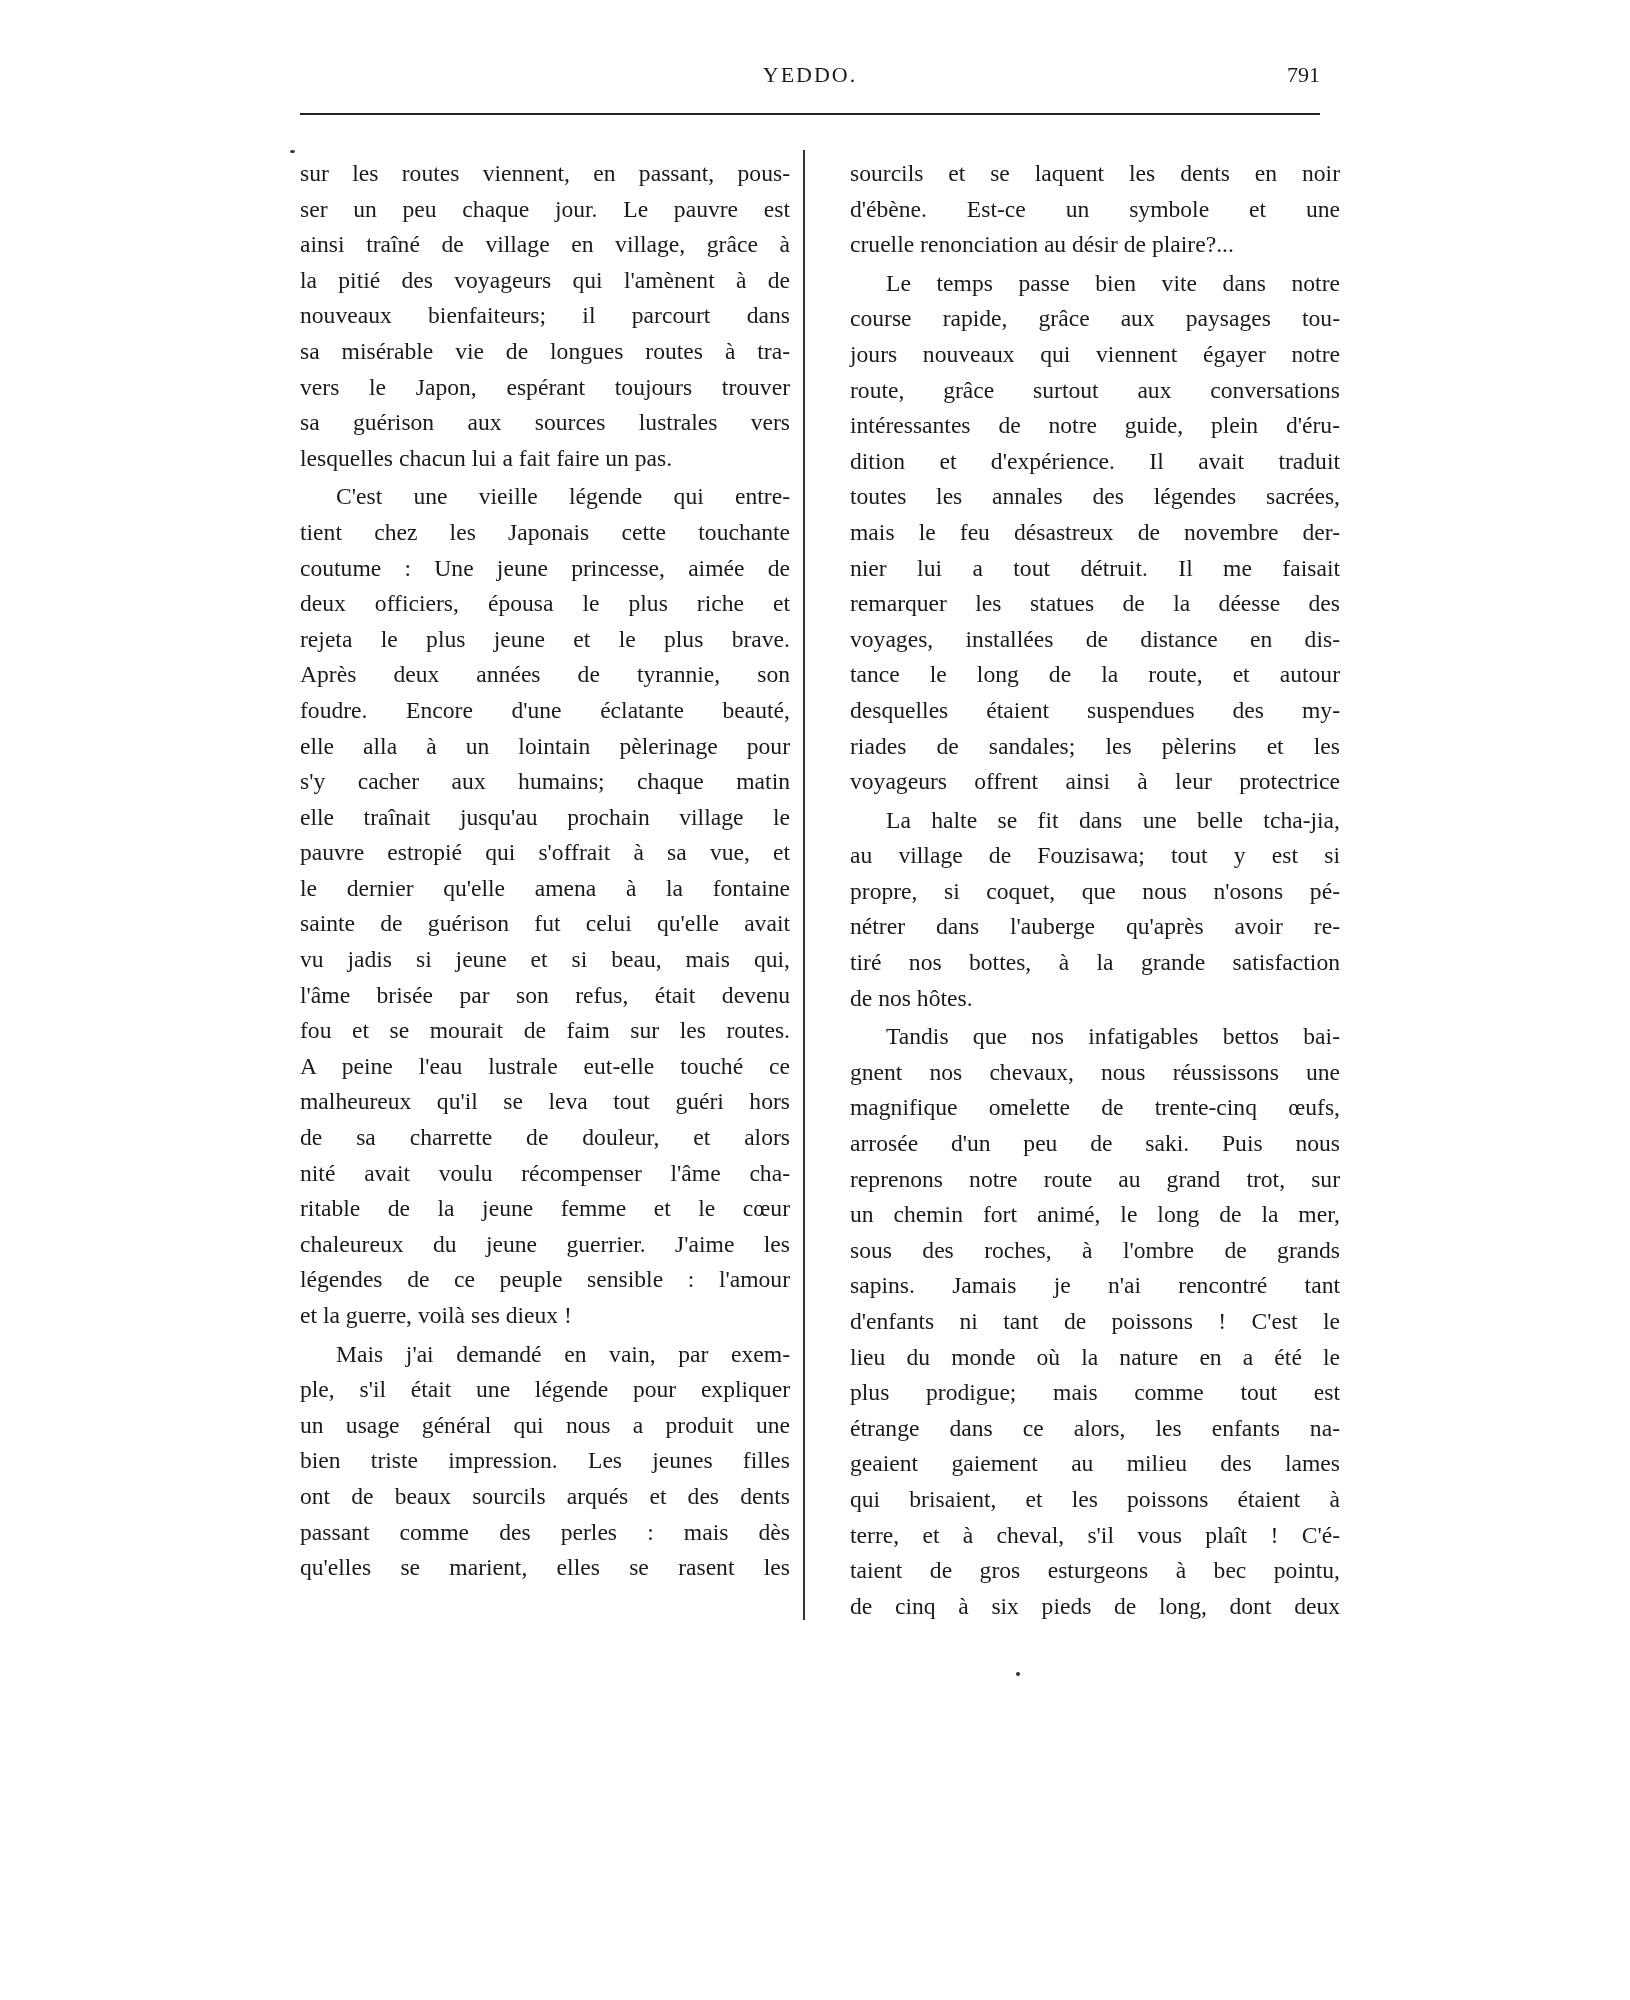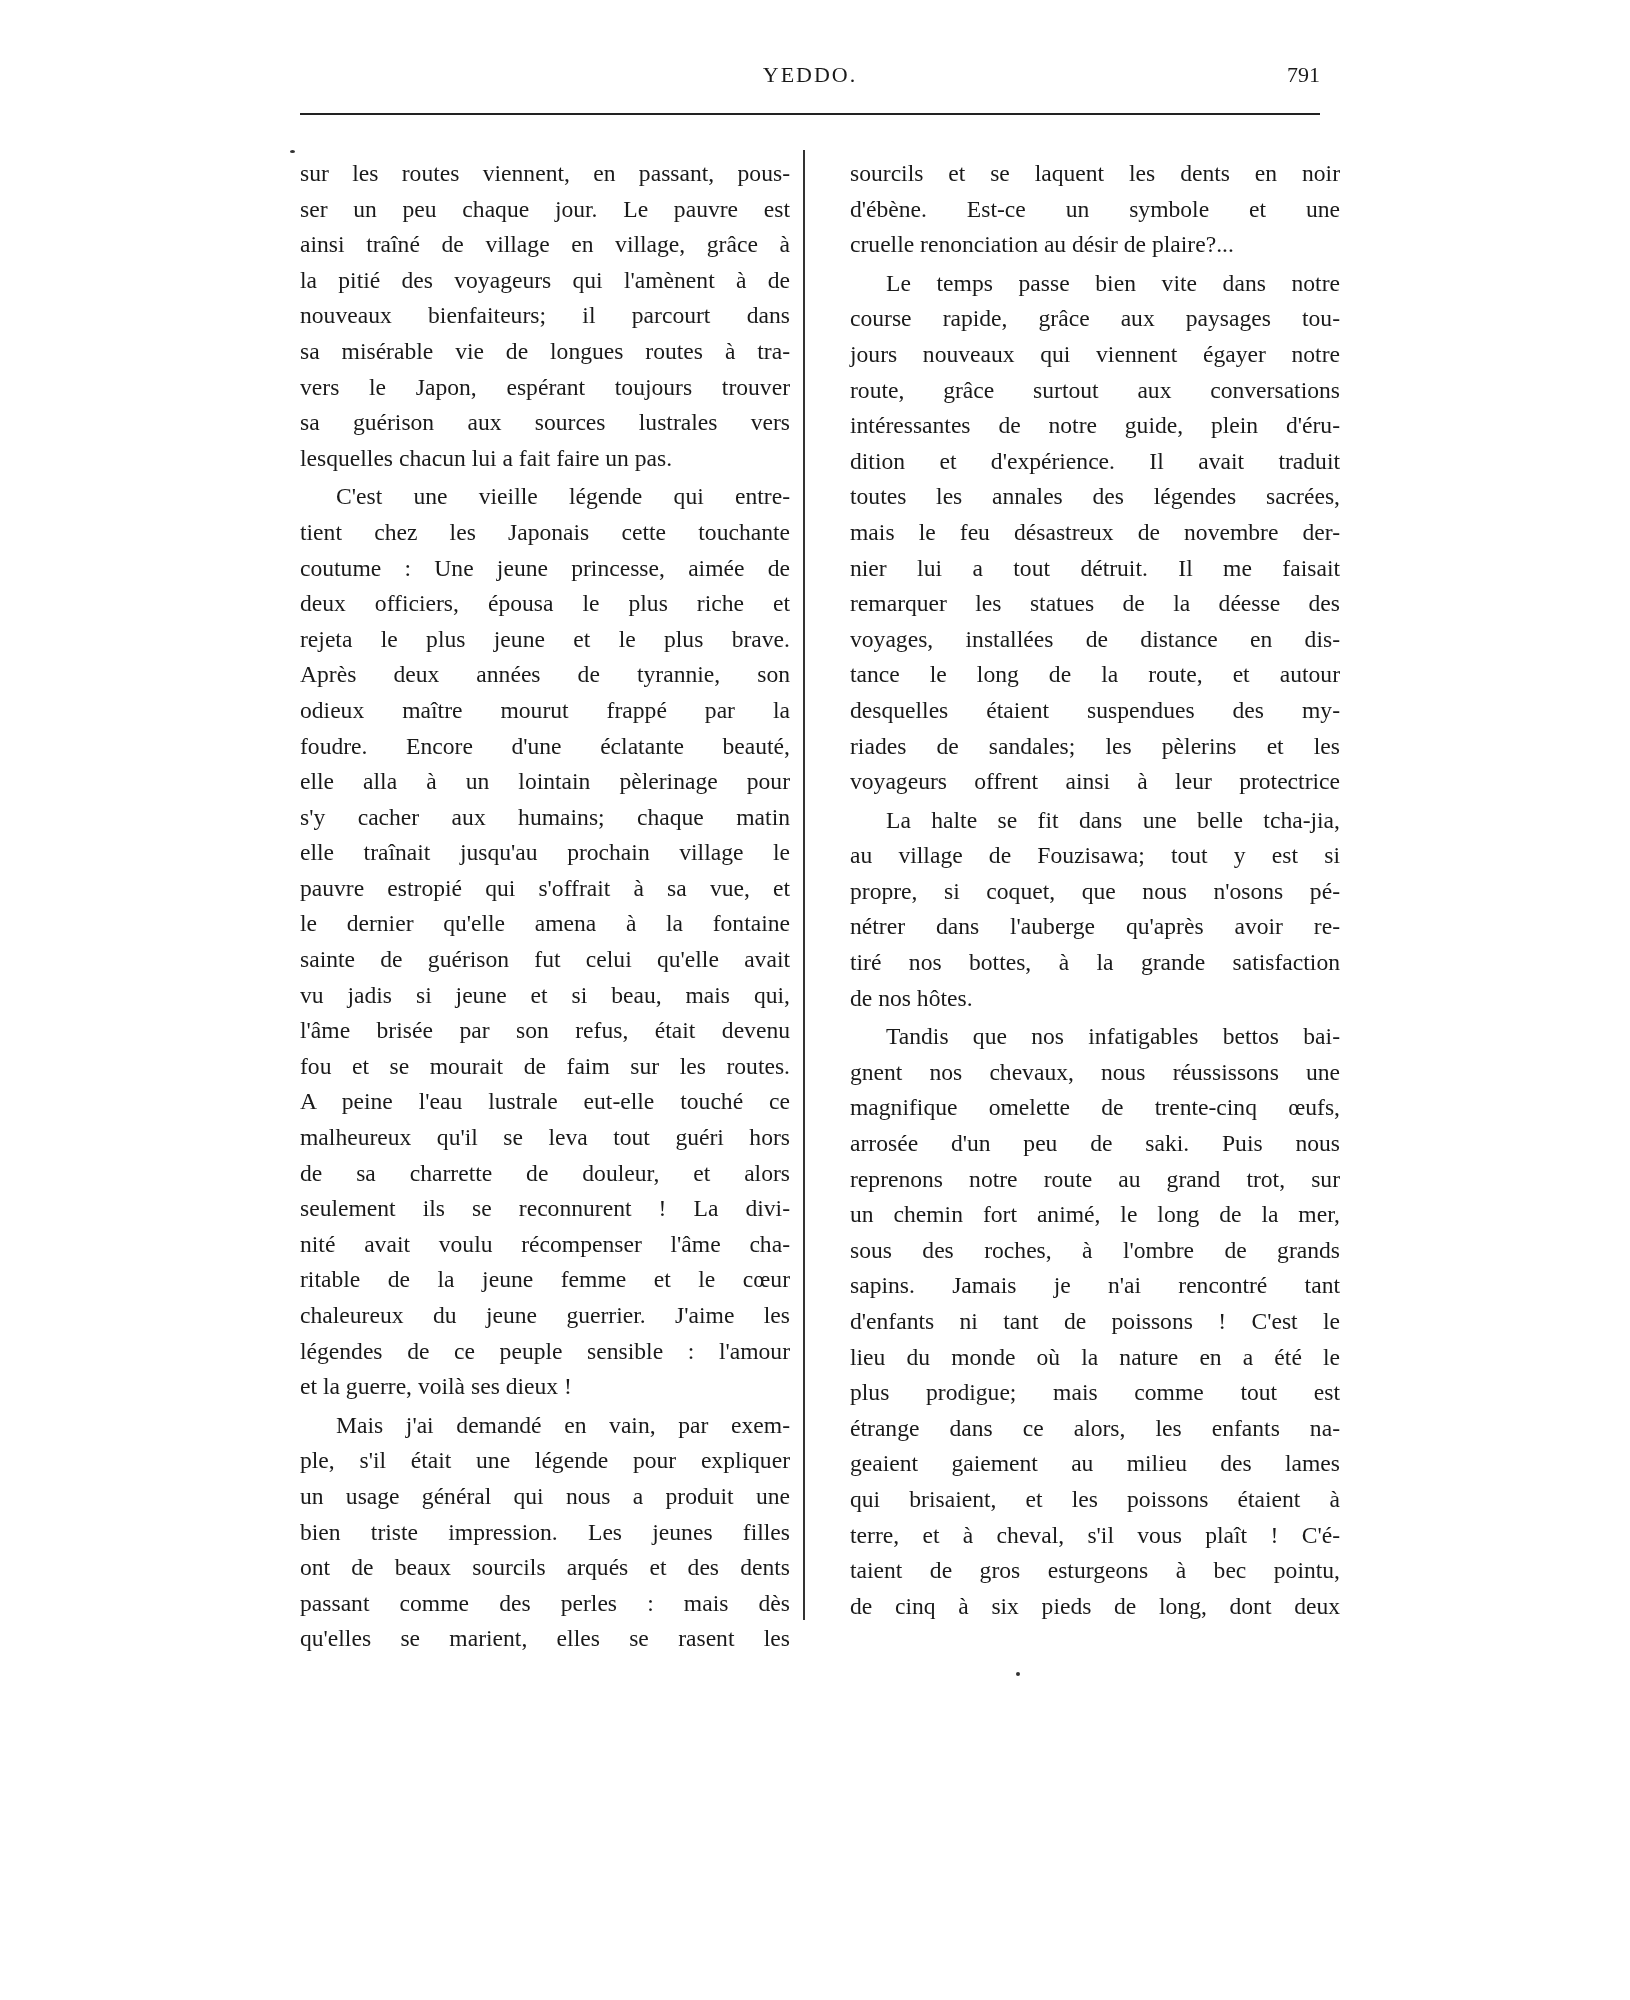--- a/index.html
+++ b/index.html
@@ -112,35 +112,33 @@
         <span class="line last">lesquelles chacun lui a fait faire un pas.</span>
       </div>
       <div class="para-gap"></div>
       <div>
         <span class="line indent">C'est une vieille légende qui entre-</span>
         <span class="line">tient chez les Japonais cette touchante</span>
         <span class="line">coutume : Une jeune princesse, aimée de</span>
         <span class="line">deux officiers, épousa le plus riche et</span>
         <span class="line">rejeta le plus jeune et le plus brave.</span>
         <span class="line">Après deux années de tyrannie, son</span>
-        <span class="line">odieux maître mourut frappé par la</span>
         <span class="line">foudre. Encore d'une éclatante beauté,</span>
         <span class="line">elle alla à un lointain pèlerinage pour</span>
         <span class="line">s'y cacher aux humains; chaque matin</span>
         <span class="line">elle traînait jusqu'au prochain village le</span>
         <span class="line">pauvre estropié qui s'offrait à sa vue, et</span>
         <span class="line">le dernier qu'elle amena à la fontaine</span>
         <span class="line">sainte de guérison fut celui qu'elle avait</span>
         <span class="line">vu jadis si jeune et si beau, mais qui,</span>
         <span class="line">l'âme brisée par son refus, était devenu</span>
         <span class="line">fou et se mourait de faim sur les routes.</span>
         <span class="line">A peine l'eau lustrale eut-elle touché ce</span>
         <span class="line">malheureux qu'il se leva tout guéri hors</span>
         <span class="line">de sa charrette de douleur, et alors</span>
-        <span class="line">seulement ils se reconnurent ! La divi-</span>
         <span class="line">nité avait voulu récompenser l'âme cha-</span>
         <span class="line">ritable de la jeune femme et le cœur</span>
         <span class="line">chaleureux du jeune guerrier. J'aime les</span>
         <span class="line">légendes de ce peuple sensible : l'amour</span>
         <span class="line last">et la guerre, voilà ses dieux !</span>
       </div>
       <div class="para-gap"></div>
       <div>
         <span class="line indent">Mais j'ai demandé en vain, par exem-</span>
         <span class="line">ple, s'il était une légende pour expliquer</span>

